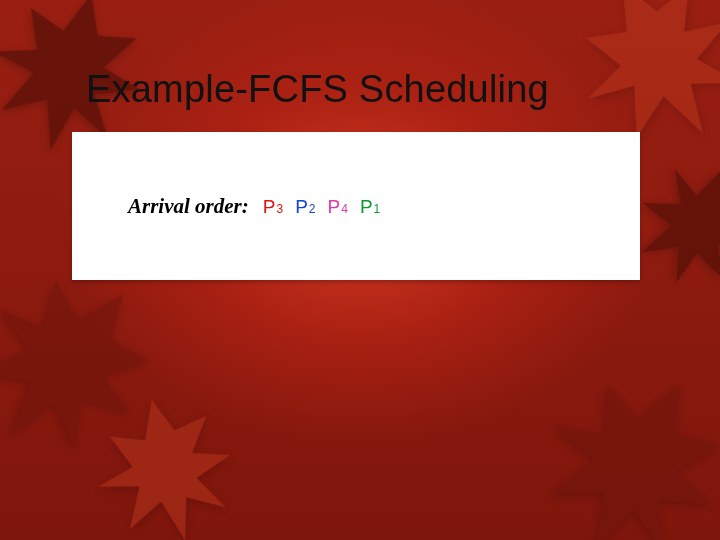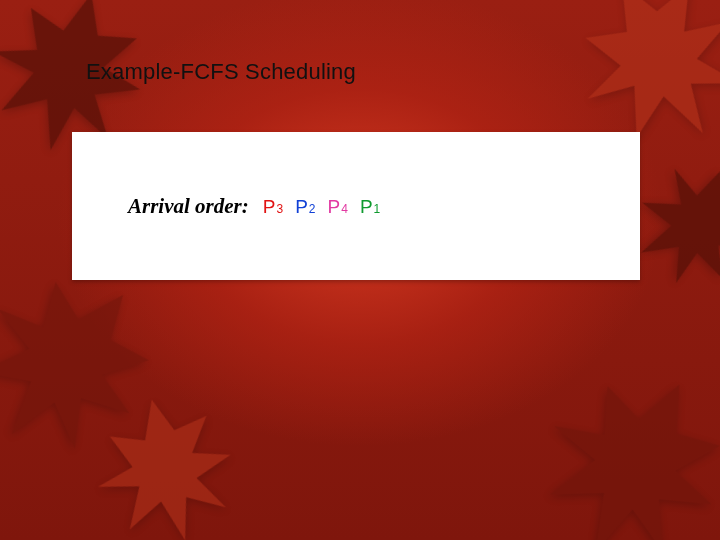--- a/index.html
+++ b/index.html
@@ -24,22 +24,22 @@
     opacity: 0.55;
     filter: drop-shadow(0 3px 4px rgba(0,0,0,0.35));
   }
   .leaf.dark { fill: #4a0e06; opacity: 0.6; }
   .leaf.red  { fill: #b8351c; opacity: 0.5; }
   .leaf.deep { fill: #6e150b; opacity: 0.55; }
 
   .title {
     position: absolute;
     left: 86px;
-    top: 59px;
-    font-size: 22px;
+    top: 68px;
+    font-size: 38px;
     color: #111;
     font-weight: 400;
     letter-spacing: 0.2px;
   }
 
   .content-box {
     position: absolute;
     left: 72px;
     top: 132px;
     width: 568px;

